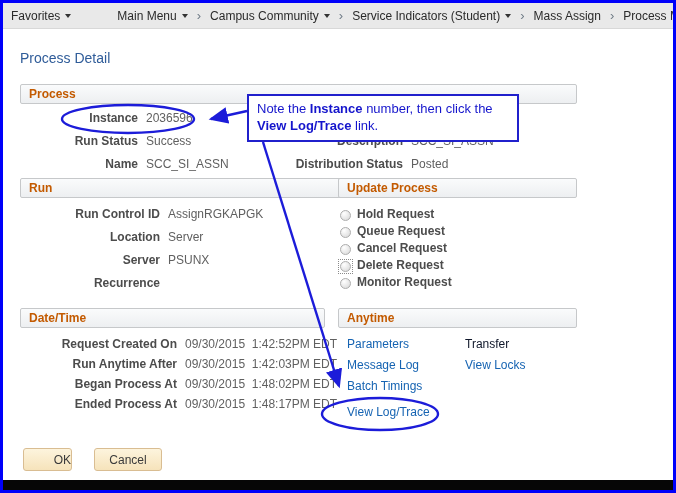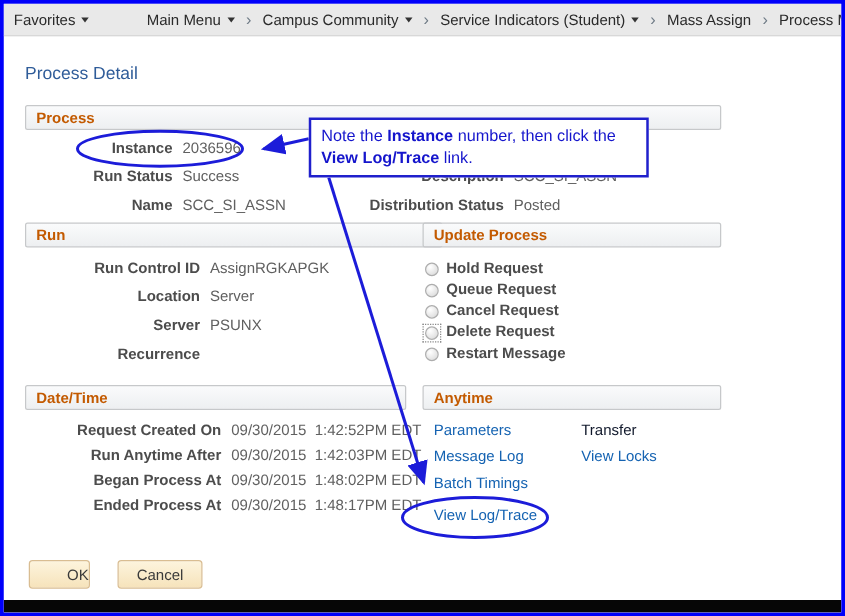--- a/index.html
+++ b/index.html
@@ -185,21 +185,21 @@
       <span class="opt-label">Cancel Request</span>
     </div>
     <div class="opt">
       <span class="focus-ring">
           <span class="radio"></span>
         </span>
       <span class="opt-label">Delete Request</span>
     </div>
     <div class="opt">
       <span class="radio"></span>
-      <span class="opt-label">Restart Message</span>
+      <span class="opt-label">Monitor Request</span>
     </div>
   </div>
 
   <div class="gb-header" style="left:17px; top:305px; width:305px;">
     <span>Date/Time</span>
   </div>
   <div class="col-dt">
     <div class="frow">
       <span class="lbl">Request Created On</span>
       <span class="val">09/30/2015  1:42:52PM EDT</span>

